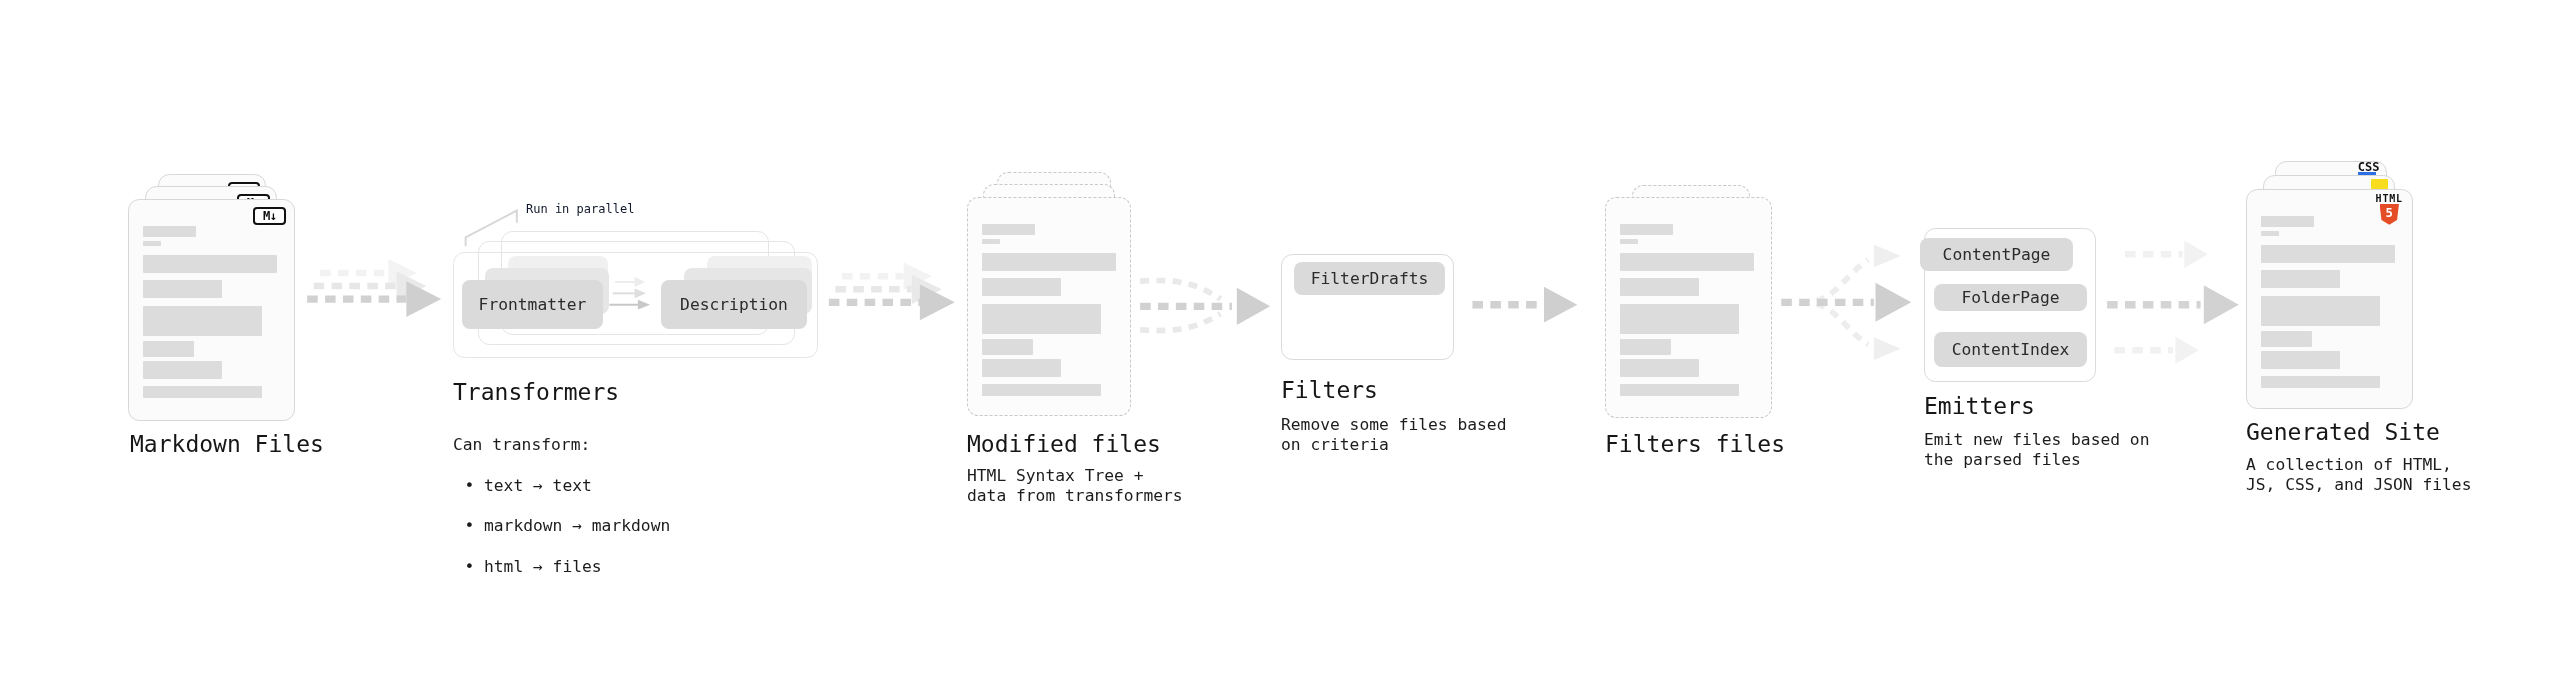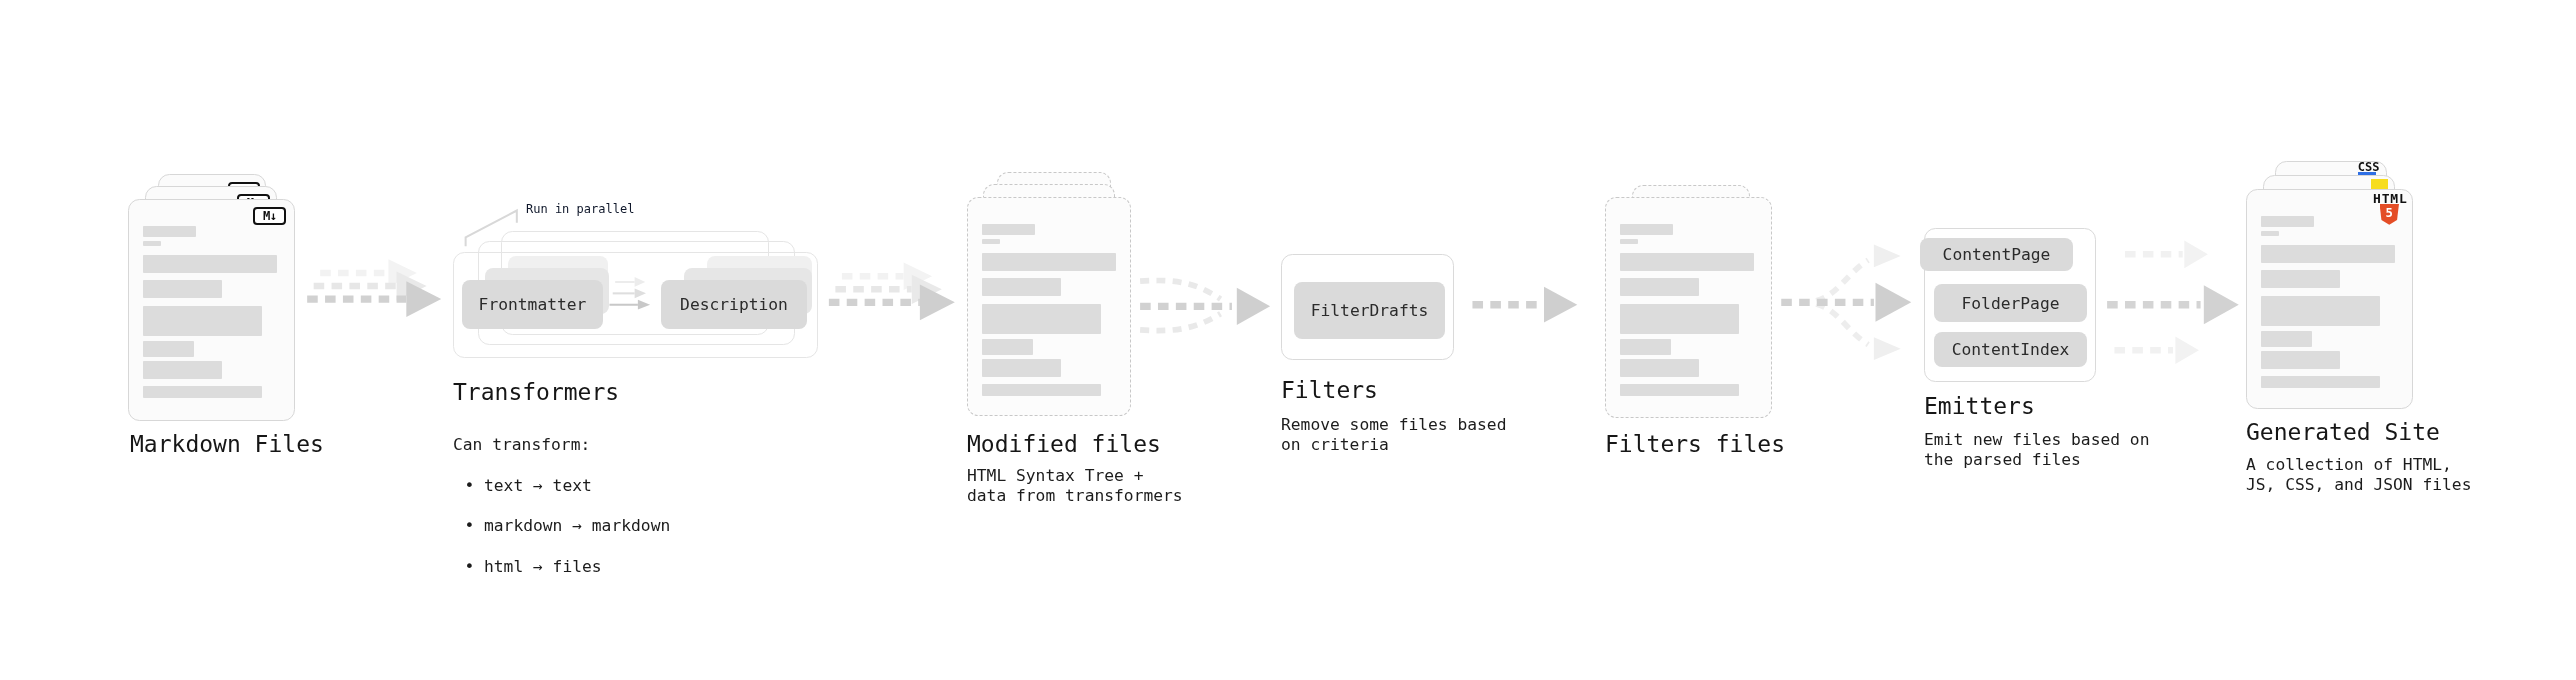--- a/index.html
+++ b/index.html
@@ -33,21 +33,21 @@
   .ghost1{background:#e6e6e6;}
   .ghost2{background:#f0f0f0;}
 
   .stage-label{position:absolute;font-size:23px;color:#161616;white-space:nowrap;}
   .caption{position:absolute;font-size:16.3px;line-height:20.3px;color:#1c1c1c;white-space:pre-line;}
   .annotation{position:absolute;font-size:12px;color:#0f172a;white-space:nowrap;}
   .bullet-line{padding-left:11.4px;}
 
   
   .html5-badge{position:absolute;right:6.5px;top:4.9px;width:32.5px;text-align:center;}
-  .html5-word{font-size:13px;font-weight:bold;letter-spacing:0.8px;color:#111;line-height:8.1px;}
+  .html5-word{font-size:10px;font-weight:bold;letter-spacing:0.8px;color:#111;line-height:8.1px;}
   .html5-shield{width:19.5px;height:21px;margin:0.8px auto 0;background:#e44d26;color:#fff;font-size:12.2px;
                 font-weight:bold;line-height:19.5px;text-align:center;
                 clip-path:polygon(0 0,100% 0,90% 77%,50% 100%,10% 77%);}
   .css-badge{position:absolute;right:6.5px;top:2.4px;text-align:center;}
   .css-word{font-size:12px;font-weight:bold;color:#111;line-height:7.3px;text-align:center;}
   .css-bar{width:18px;height:3.3px;background:#2f6fe4;margin-top:0.8px;}
   .js-badge{position:absolute;right:6.5px;top:3.3px;width:16.3px;height:9.8px;background:#f7dd1e;}
 </style>
 </head>
 <body>
@@ -178,21 +178,21 @@
           <div class="bar"></div>
       </div>
     </div>
     <div class="stage-label" style="left:967px;top:431px;">Modified files</div>
     <div class="caption" style="left:967px;top:466px;">HTML Syntax Tree +
 data from transformers</div>
   </div>
 
   <div>
     <div class="panel-box" style="left:1281px;top:254px;width:173px;height:106px;"></div>
-    <div class="plugin" style="left:1294px;top:282px;width:151px;height:57px;">FilterDrafts</div>
+    <div class="plugin" style="left:1294px;top:262px;width:151px;height:33px;">FilterDrafts</div>
     <div class="stage-label" style="left:1281px;top:377px;">Filters</div>
     <div class="caption" style="left:1281px;top:415px;">Remove some files based
 on criteria</div>
   </div>
 
   <div>
     <div class="doc-card dashed" style="left:1632px;top:185px;width:118px;height:77px;"></div>
     <div class="doc-card dashed" style="left:1605px;top:197px;width:167px;height:221px;">
       <div class="bars">
         <div class="bar"></div>
@@ -204,21 +204,21 @@
           <div class="bar"></div>
           <div class="bar"></div>
       </div>
     </div>
     <div class="stage-label" style="left:1605px;top:431px;">Filters files</div>
   </div>
 
   <div>
     <div class="panel-box" style="left:1924px;top:228px;width:172px;height:154px;"></div>
     <div class="plugin" style="left:1920px;top:238px;width:153px;height:33px;">ContentPage</div>
-    <div class="plugin" style="left:1934px;top:284px;width:153px;height:38px;border-radius:8px;">FolderPage</div>
+    <div class="plugin" style="left:1934px;top:284px;width:153px;height:27px;border-radius:8px;">FolderPage</div>
     <div class="plugin" style="left:1934px;top:332px;width:153px;height:35px;">ContentIndex</div>
     <div class="stage-label" style="left:1924px;top:393px;">Emitters</div>
     <div class="caption" style="left:1924px;top:430px;">Emit new files based on
 the parsed files</div>
   </div>
 
   <div>
     <div class="doc-card" style="left:2275px;top:161px;width:112px;height:77px;">
       <div class="css-badge">
         <div class="css-word">CSS</div>

